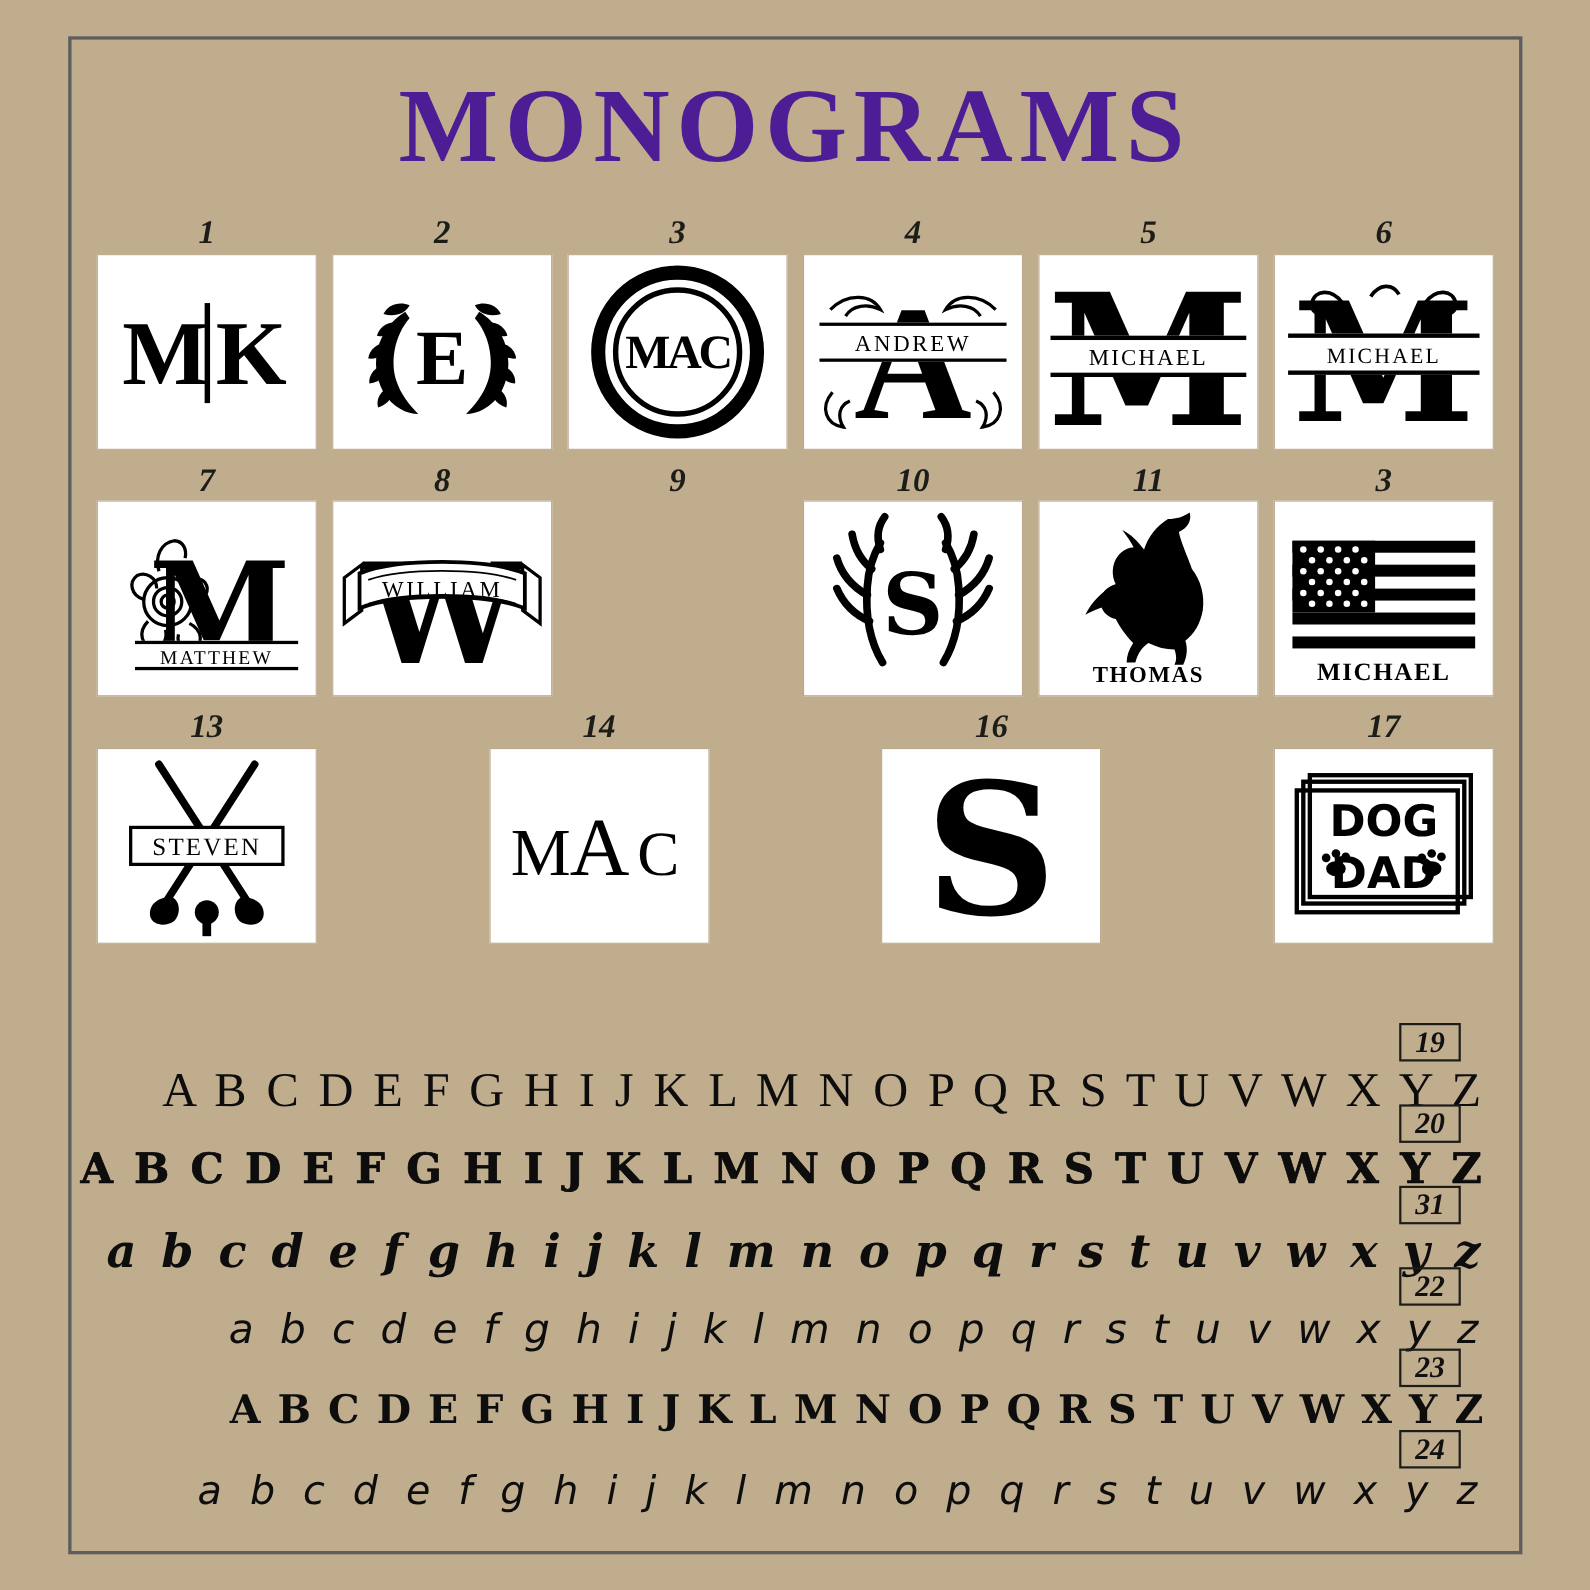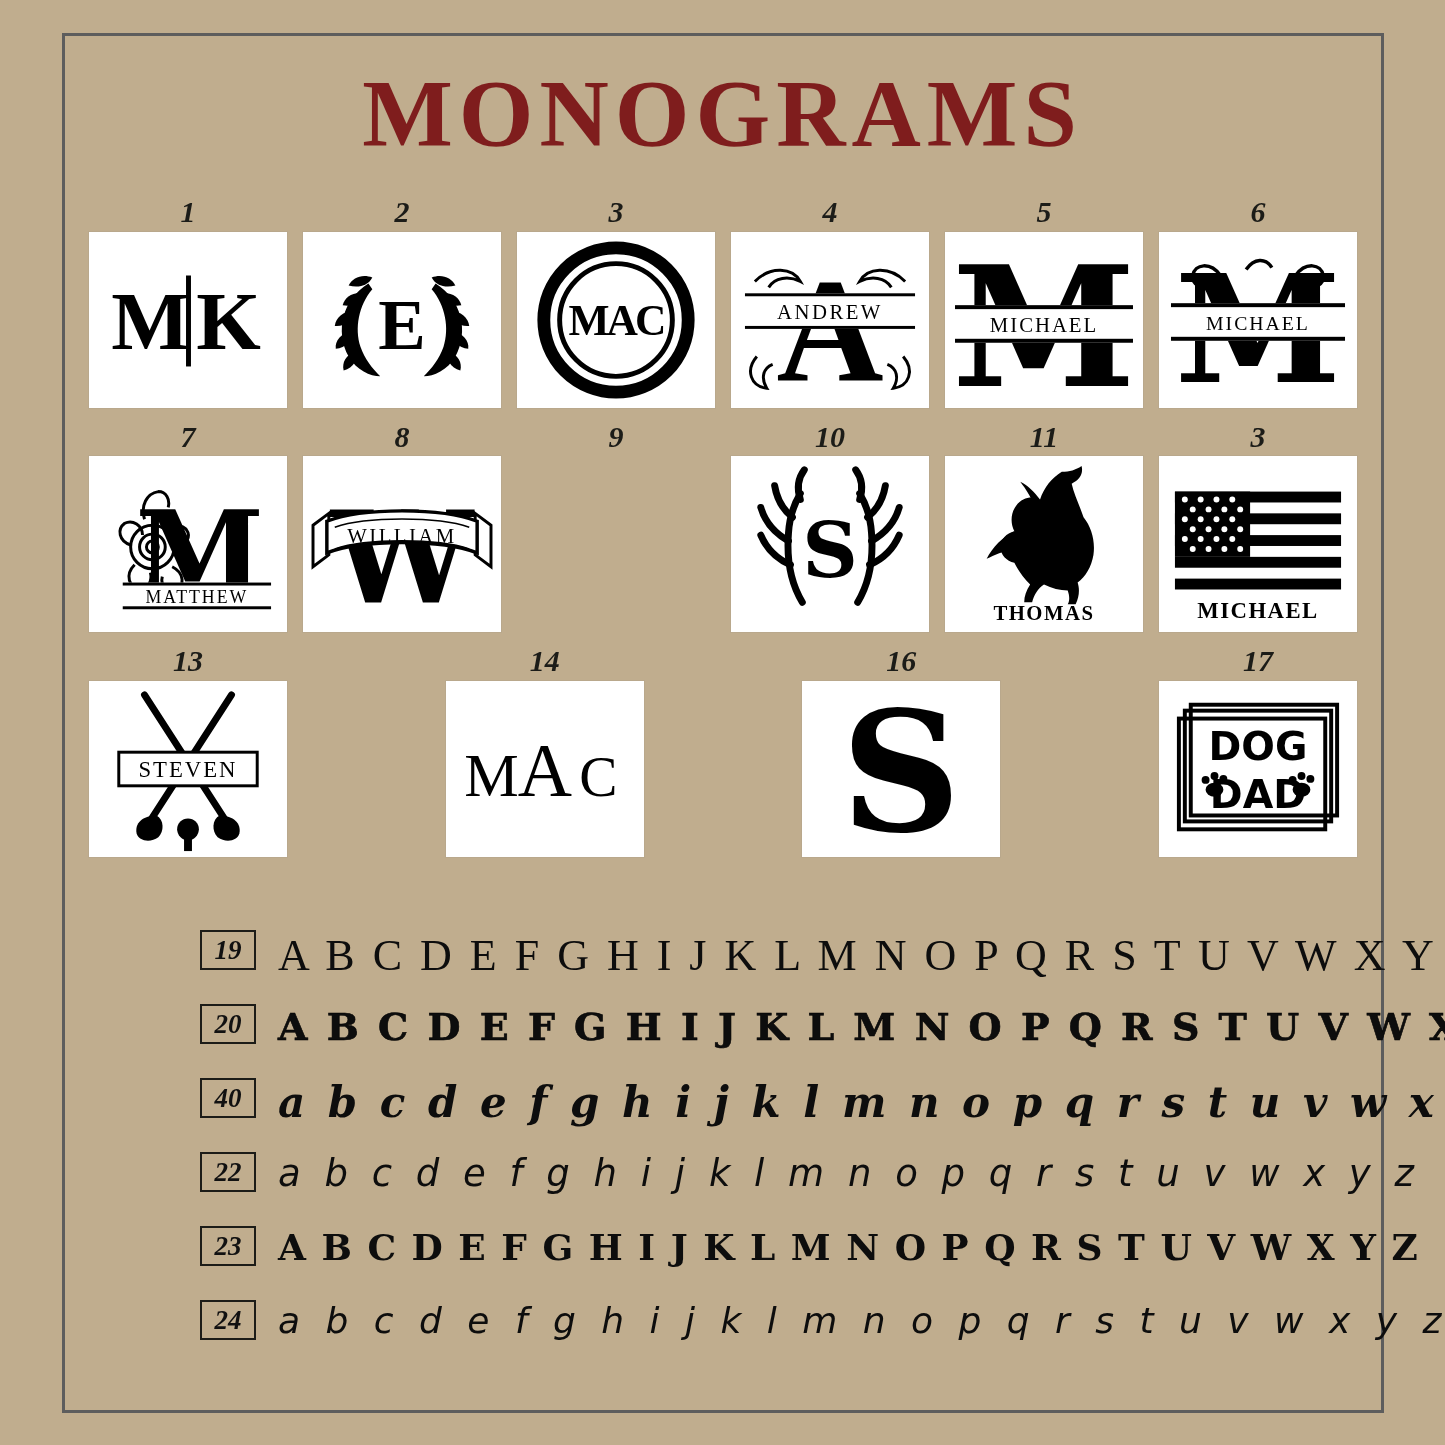--- a/index.html
+++ b/index.html
@@ -32,21 +32,21 @@
   .title {
     position: absolute;
     left: 0;
     top: 66px;
     width: 100%;
     text-align: center;
     font-family: "Liberation Serif", serif;
     font-weight: bold;
     font-size: 96px;
     letter-spacing: 6px;
-    color: #7f1d1d;
+    color: #4c1d95;
     line-height: 1;
   }
 
   
   .grid {
     position: absolute;
     left: 88px;
     top: 196px;
     width: 1270px;
   }
@@ -81,22 +81,23 @@
 
   
   .alpha-wrap {
     position: absolute;
     left: 200px;
     top: 930px;
     width: 1150px;
   }
   .alpha-row {
     display: flex;
-    align-items: flex-start;
+    align-items: flex-end;
     height: 74px;
+    flex-direction: column;
   }
   .alpha-num {
     width: 56px;
     min-width: 56px;
     height: 40px;
     border: 2px solid #1c1c18;
     box-sizing: border-box;
     display: flex;
     align-items: center;
     justify-content: center;
@@ -467,21 +468,21 @@
       <div class="alpha-num">19</div>
       <div class="alpha-letters s19">A B C D E F G H I J K L M N O P Q R S T U V W X Y Z</div>
     </div>
 
     <div class="alpha-row">
       <div class="alpha-num">20</div>
       <div class="alpha-letters s20">A B C D E F G H I J K L M N O P Q R S T U V W X Y Z</div>
     </div>
 
     <div class="alpha-row">
-      <div class="alpha-num">40</div>
+      <div class="alpha-num">31</div>
       <div class="alpha-letters s21">a b c d e f g h i j k l m n o p q r s t u v w x y z</div>
     </div>
 
     <div class="alpha-row">
       <div class="alpha-num">22</div>
       <div class="alpha-letters s22">a b c d e f g h i j k l m n o p q r s t u v w x y z</div>
     </div>
 
     <div class="alpha-row">
       <div class="alpha-num">23</div>

